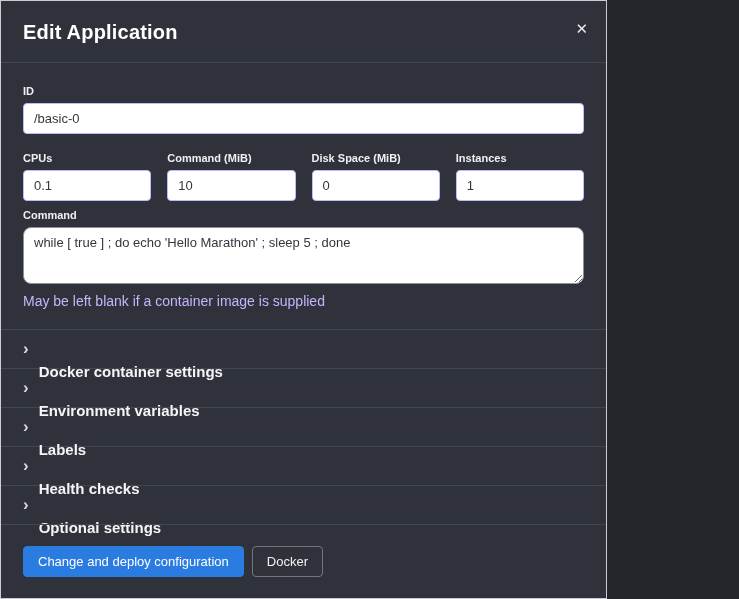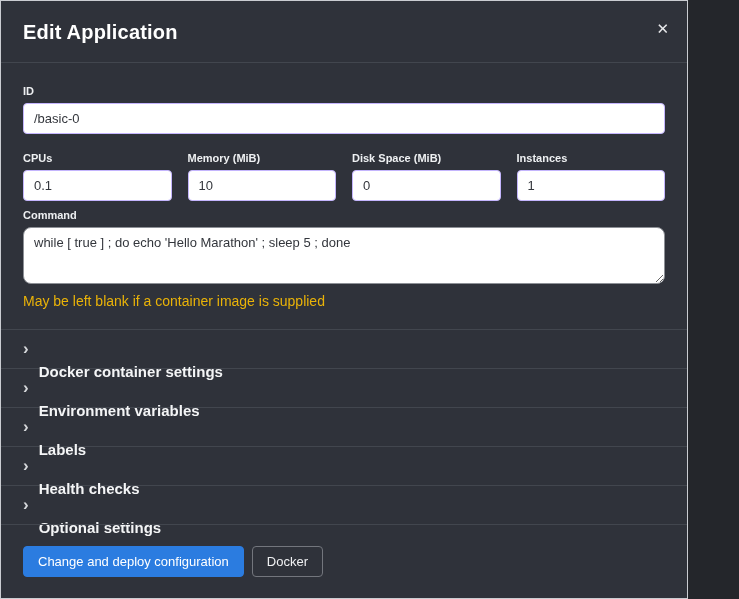--- a/index.html
+++ b/index.html
@@ -2,21 +2,21 @@
 <html><head>
 <meta charset="utf-8">
 <style>
   * { box-sizing: border-box; margin: 0; padding: 0; }
   html, body {
     width: 739px; height: 599px;
     font-family: "Liberation Sans", sans-serif;
     background: #24262b;
   }
   .modal {
-    width: 688px; height: 599px;
+    width: 607px; height: 599px;
     background: #2f323a;
     border: 1px solid #caccd1;
     display: flex; flex-direction: column;
     overflow: hidden;
   }
   
   .modal-header {
     position: relative;
     padding: 20px 22px 18px 22px;
     border-bottom: 1px solid #42464e;
@@ -67,21 +67,21 @@
     border: 1px solid #8d9096;
     border-radius: 8px;
     padding: 7px 10px;
     font-family: "Liberation Sans", sans-serif;
     font-size: 13px;
     color: #33363c;
     resize: vertical;
     outline: none;
   }
   .help-text {
-    color: #eab308;
+    color: #c4b5fd;
     font-size: 14px;
     margin: 5px 0 20px 0;
   }
   
   .sections { flex: 0 0 auto; }
   .section-row {
     display: flex; align-items: center;
     padding: 0 22px;
     height: 39px;
     border-top: 1px solid #42464e;
@@ -141,21 +141,21 @@
 
     <label class="field-label">ID</label>
     <input class="text-input" type="text" value="/basic-0" style="">
 
     <div class="field-row">
       <div>
         <label class="field-label">CPUs</label>
         <input class="text-input" type="text" value="0.1" style="">
       </div>
       <div>
-        <label class="field-label">Memory (MiB)</label>
+        <label class="field-label">Command (MiB)</label>
         <input class="text-input" type="text" value="10" style="">
       </div>
       <div>
         <label class="field-label">Disk Space (MiB)</label>
         <input class="text-input" type="text" value="0" style="">
       </div>
       <div>
         <label class="field-label">Instances</label>
         <input class="text-input" type="text" value="1" style="">
       </div>

